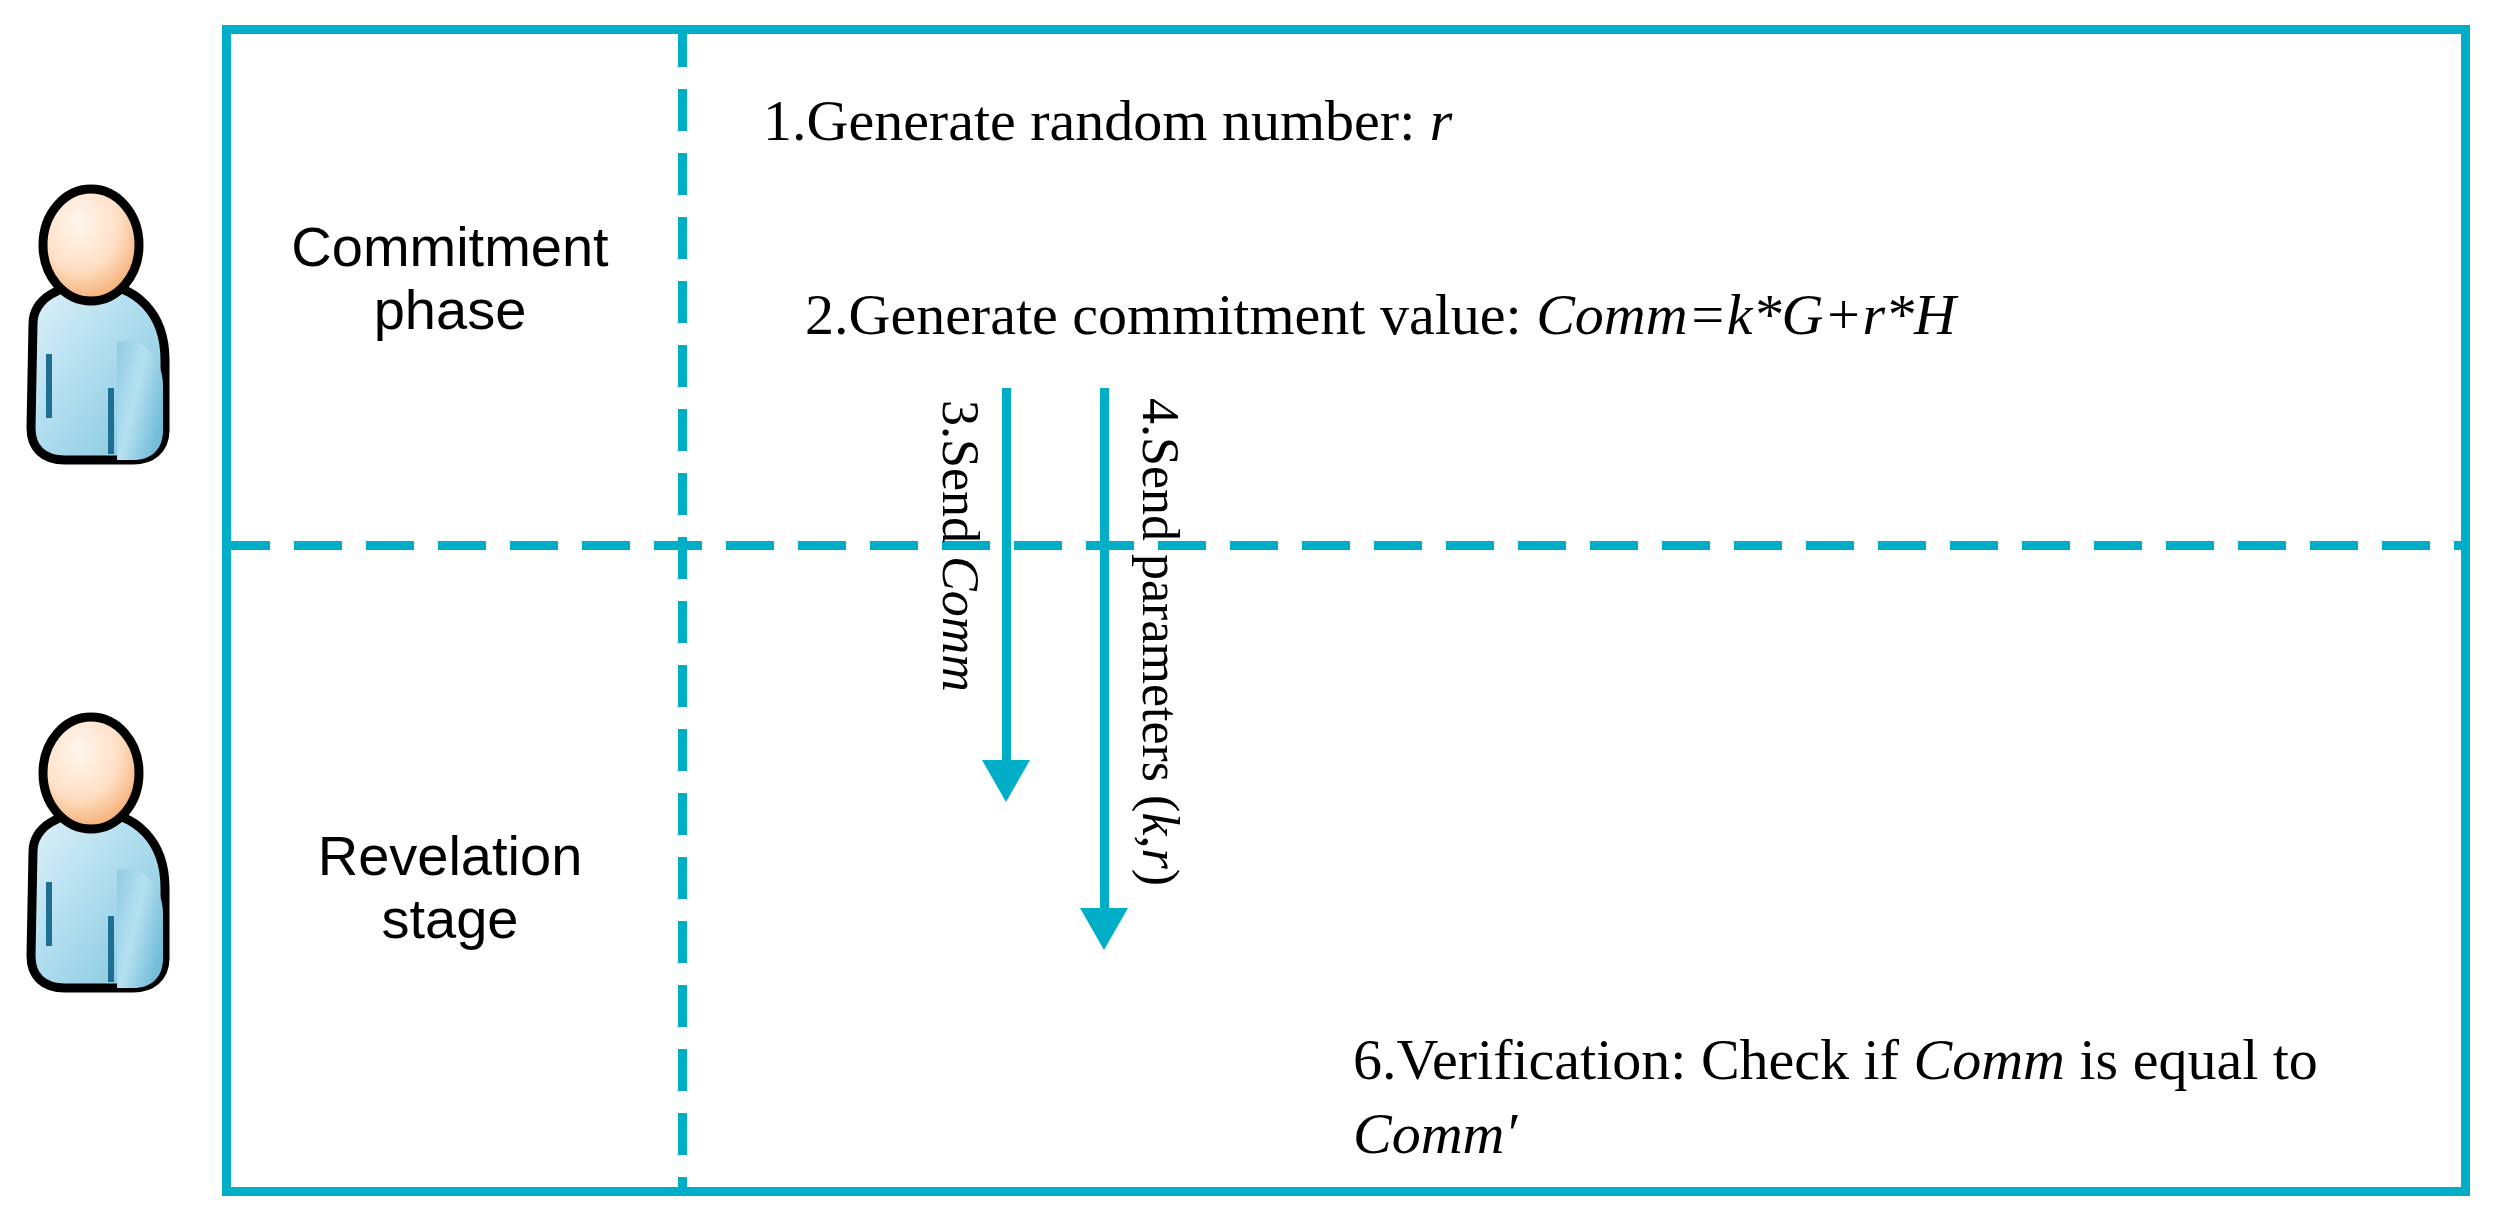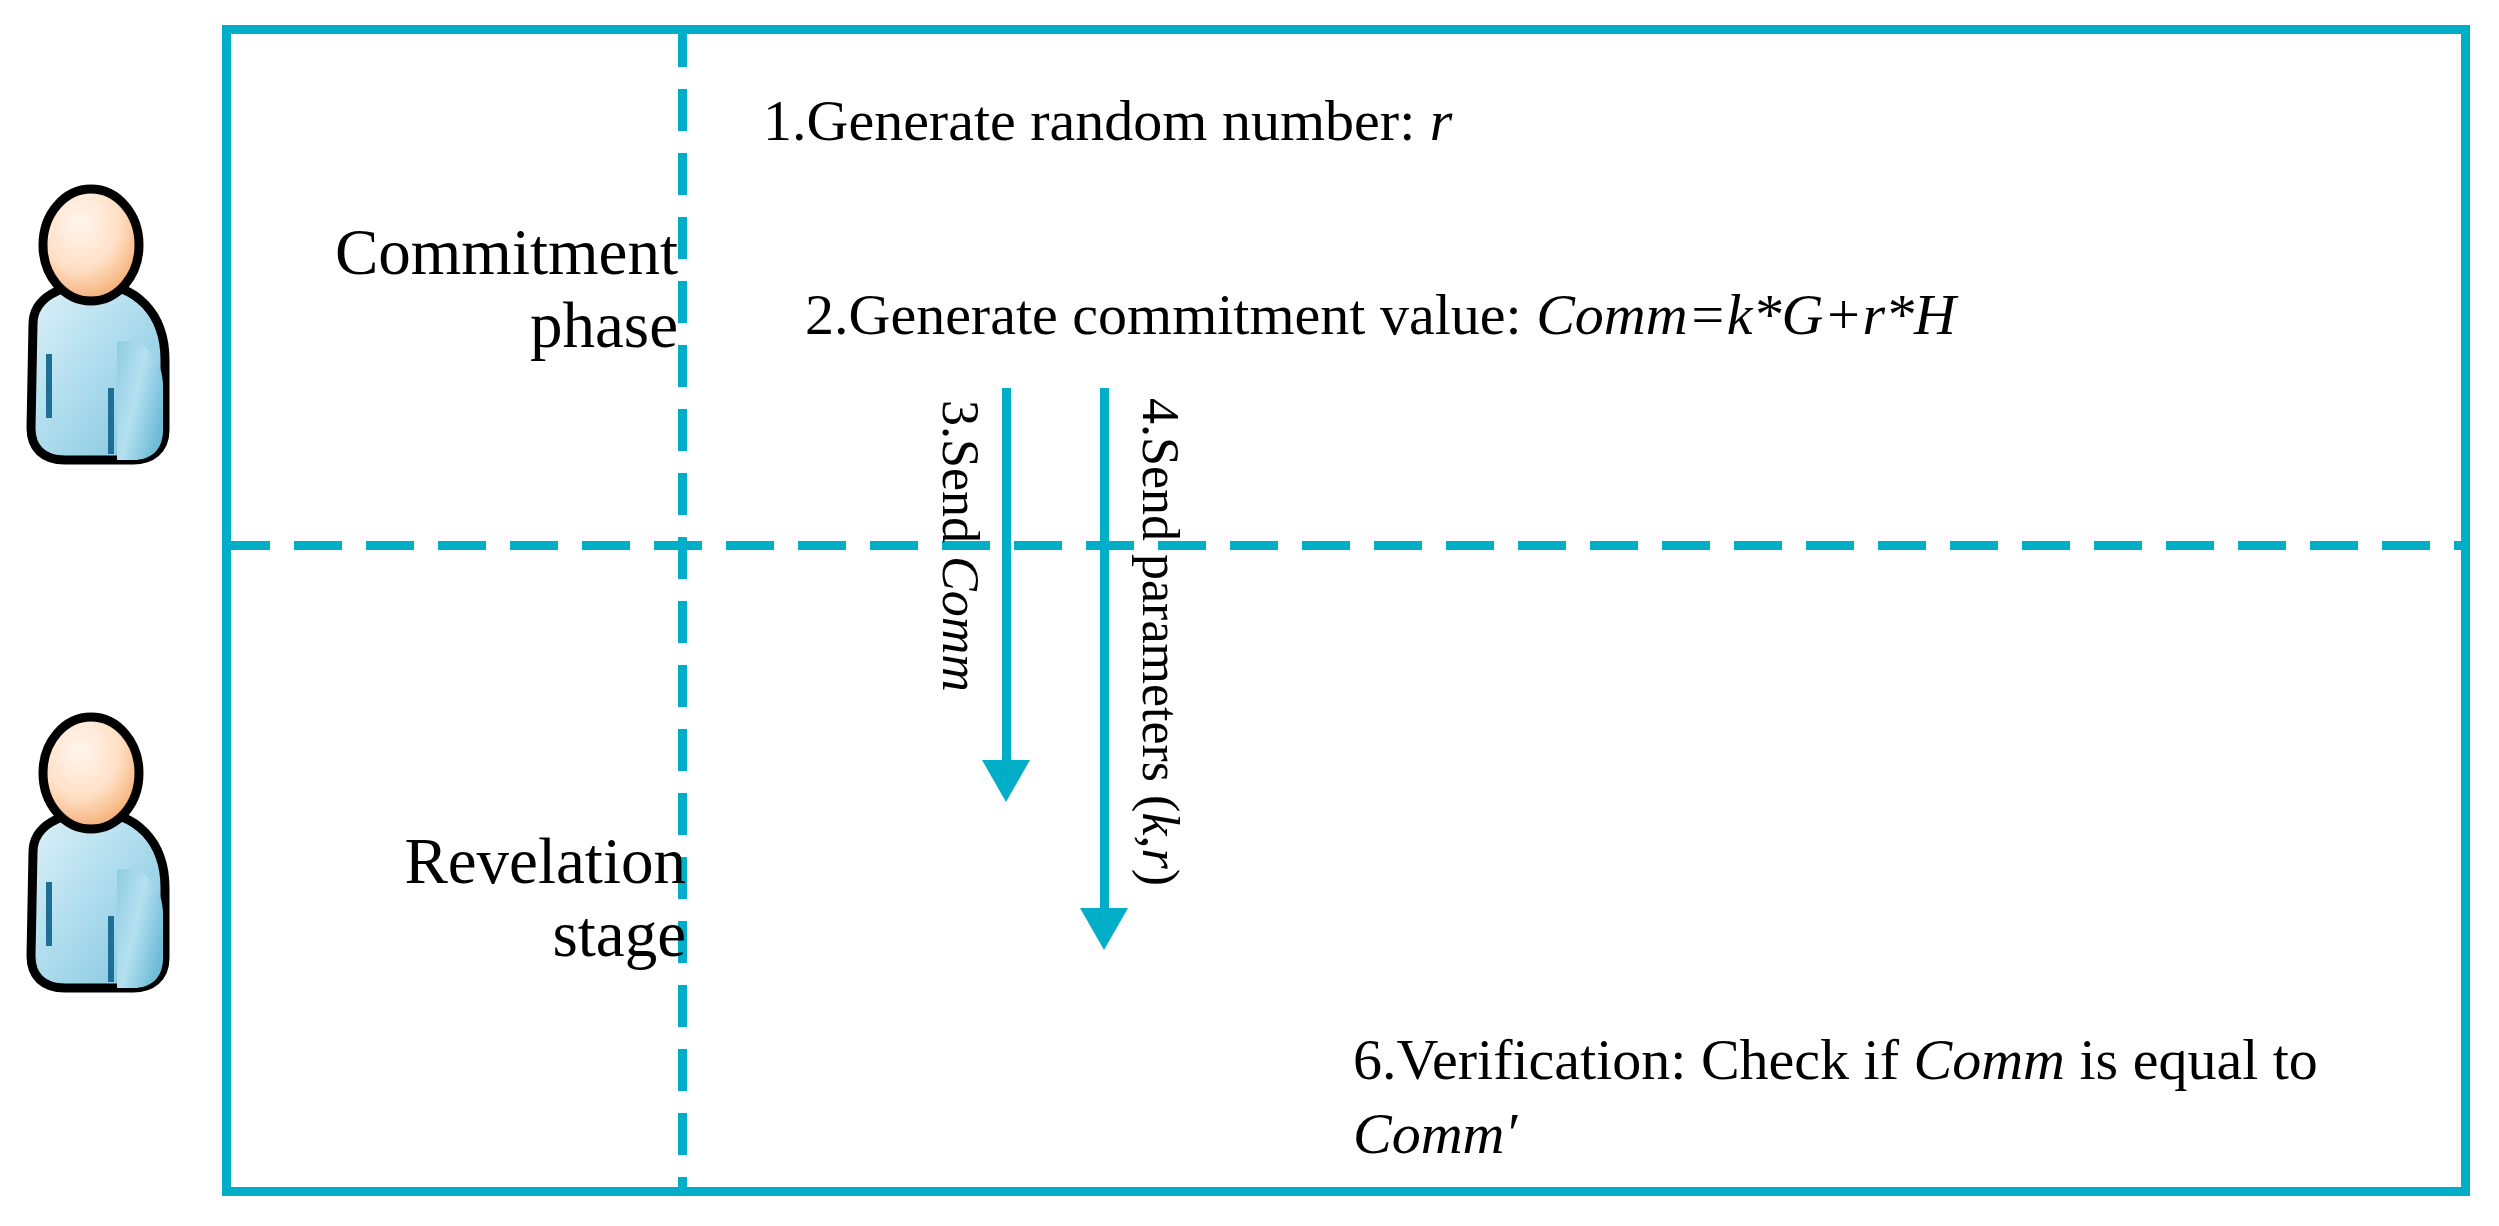--- a/index.html
+++ b/index.html
@@ -56,29 +56,29 @@
     position: absolute;
     width: 175px;
     height: 300px;
   }
   #avatar-top    { left: 25px;  top: 172px; }
   #avatar-bottom { left: 25px;  top: 700px; }
 
   
   .phase-label {
     position: absolute;
-    text-align: right;
+    text-align: center;
     color: #000;
-    font-size: 65px;
+    font-size: 56px;
     line-height: 1.12;
-    font-family: Liberation Serif, serif;
+    font-family: Liberation Sans, sans-serif;
     white-space: pre-line;
   }
   #phase-label-top    { left: 222px; top: 216px; width: 456px; }
-  #phase-label-bottom { left: 222px; top: 825px; width: 456px; padding-left: 8px; }
+  #phase-label-bottom { left: 222px; top: 825px; width: 456px; }
 
   
   .step-text {
     position: absolute;
     color: #000;
     font-size: 58px;
     line-height: 1.28;
     font-family: "Liberation Serif", "DejaVu Serif", serif;
     white-space: nowrap;
   }

